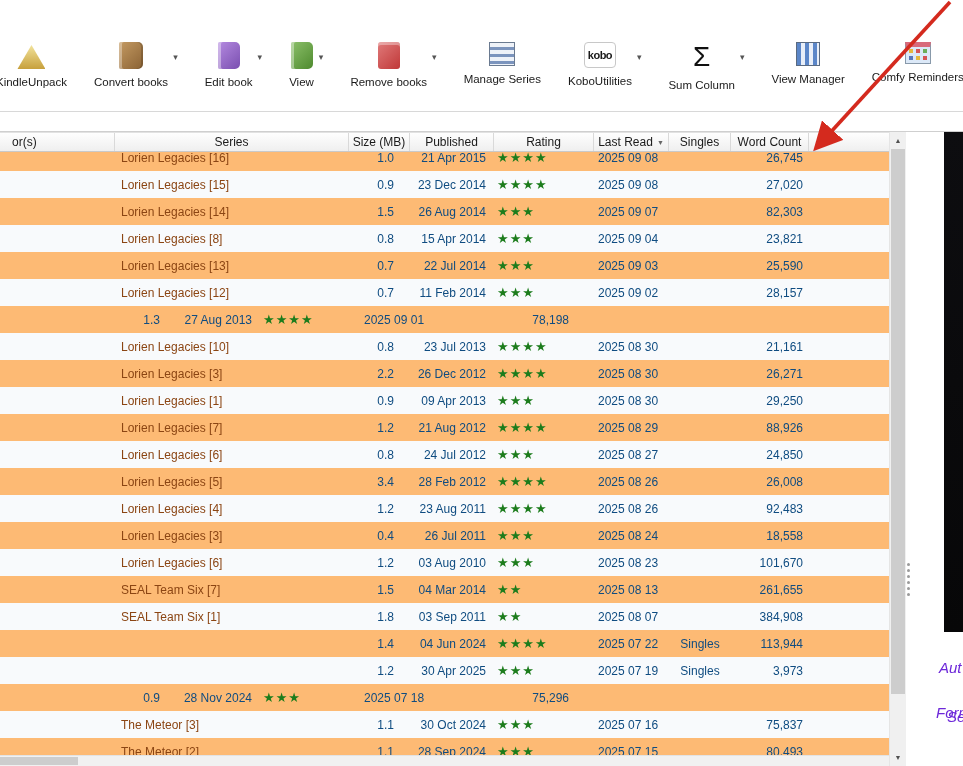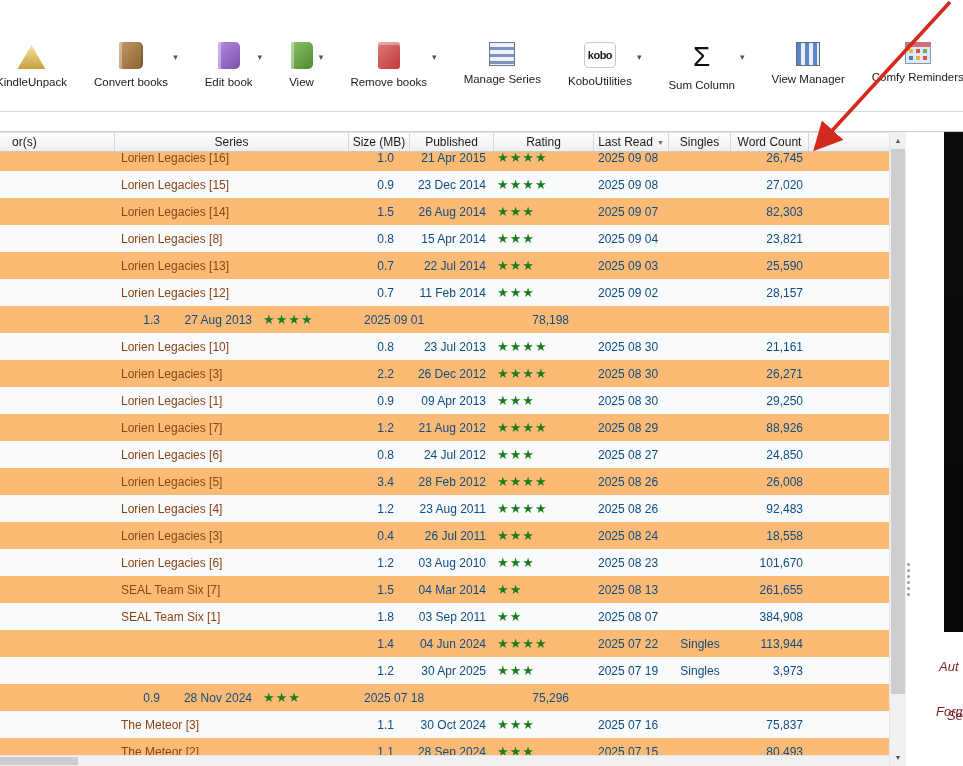--- a/index.html
+++ b/index.html
@@ -68,21 +68,21 @@
   .hscroll{position:absolute;left:0;right:0;bottom:0;height:10px;background:#f1f1f1;border-top:1px solid #e3e3e3;z-index:6;}
   .hthumb{position:absolute;left:0;top:1px;height:8px;width:78px;background:#cdcdcd;}
   
   .vscroll{width:17px;background:#f0f0f0;position:relative;border-left:1px solid #e5e5e5;box-sizing:border-box;}
   .varrow{height:17px;display:flex;align-items:center;justify-content:center;font-size:7px;color:#505050;}
   .varrow.down{position:absolute;bottom:0;left:0;right:0;}
   .vthumb{position:absolute;top:17px;left:1px;right:1px;height:545px;background:#cdcdcd;}
   
   .right-panel{flex:1;position:relative;background:#fff;overflow:hidden;}
   .cover{position:absolute;top:0;right:0;width:19px;height:500px;background:linear-gradient(180deg,#0d0d10,#070708);}
-  .details-label{position:absolute;font-style:italic;font-size:13px;color:#7f1d1d;white-space:nowrap;}
+  .details-label{position:absolute;font-style:italic;font-size:15px;color:#6d28d9;white-space:nowrap;}
   .lbl-authors{top:527px;left:33px;}
   .lbl-series{top:576px;left:41px;}
   .lbl-formats{top:572px;left:30px;}
   .splitter-dots{position:absolute;left:1px;top:431px;display:flex;flex-direction:column;gap:3px;}
   .splitter-dots i{width:3px;height:3px;border-radius:50%;background:#9a9a9a;display:block;}
   
   .arrow-overlay{position:absolute;left:0;top:0;width:963px;height:766px;z-index:40;pointer-events:none;}
 </style>
 </head>
 <body>

